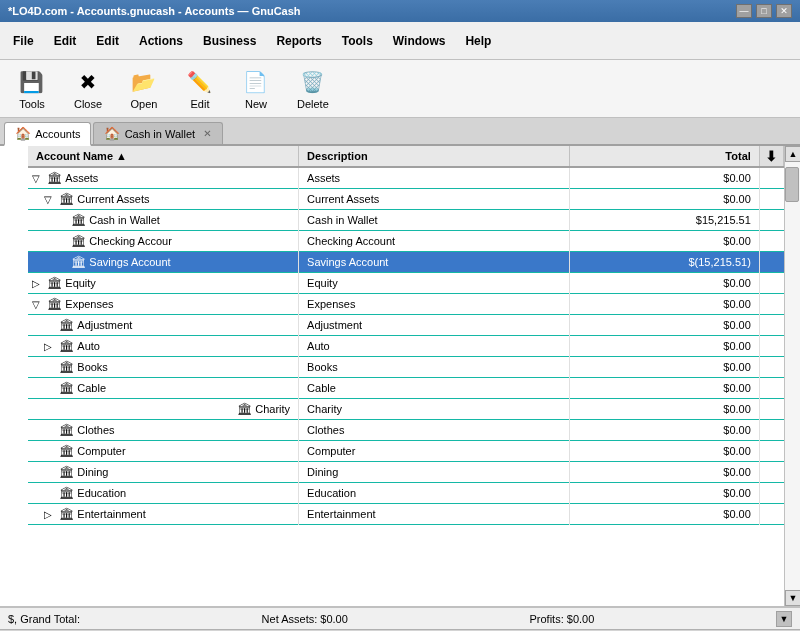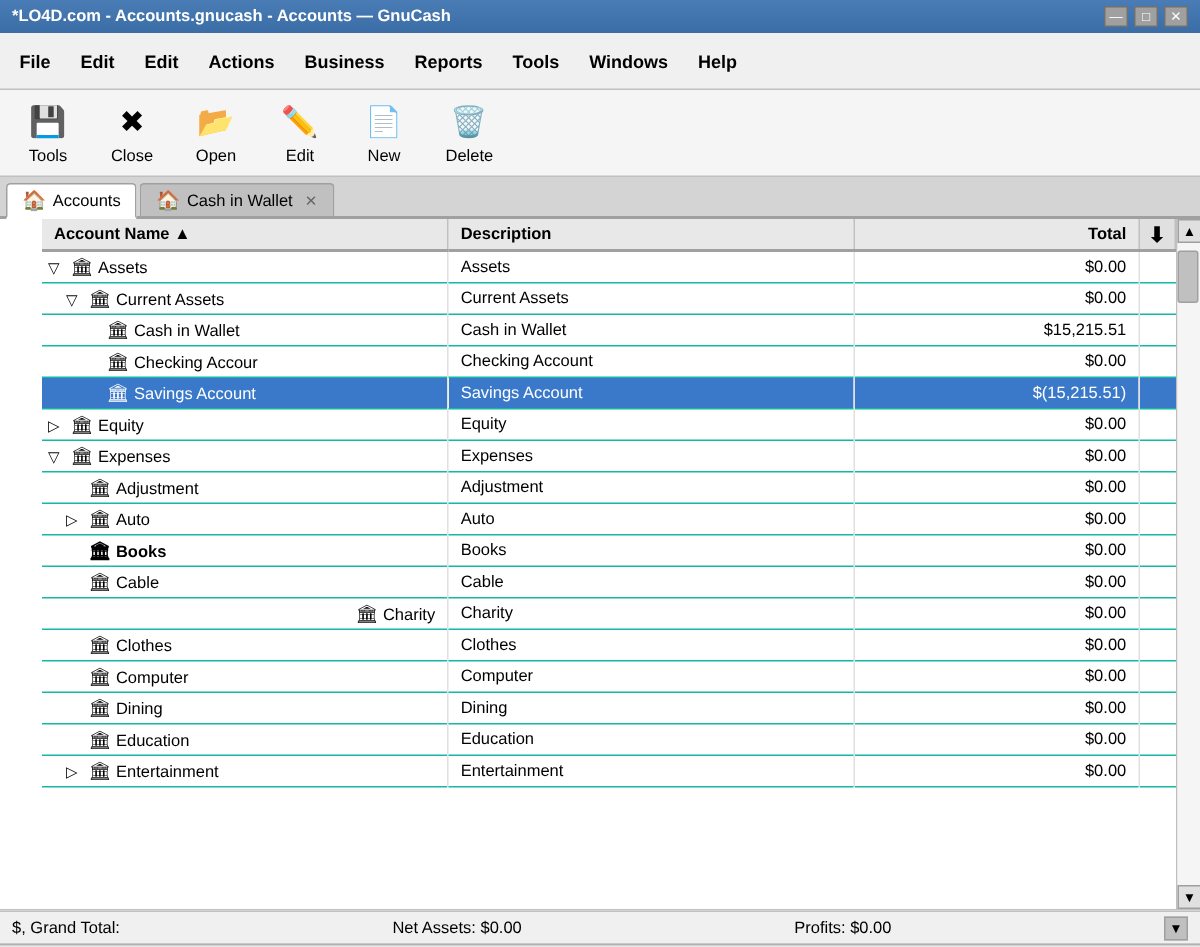--- a/index.html
+++ b/index.html
@@ -215,21 +215,21 @@
           <tr>
       <td class="col-name" style="padding-left:16px;">
         <span class="expand-icon">▷</span>
         <span class="account-icon">🏛</span>Auto
       </td>
       <td class="col-desc desc-cell">Auto</td>
       <td class="col-total right">$0.00</td>
       <td style="width:16px; border-right:none;"></td>
     </tr>
           <tr>
-      <td class="col-name" style="padding-left:16px;font-weight:bold;">
+      <td class="col-name" style="padding-left:16px;">
         <span class="expand-icon"></span>
         <span class="account-icon">🏛</span>Books
       </td>
       <td class="col-desc desc-cell">Books</td>
       <td class="col-total right">$0.00</td>
       <td style="width:16px; border-right:none;"></td>
     </tr>
           <tr>
       <td class="col-name" style="padding-left:16px;">
         <span class="expand-icon"></span>

